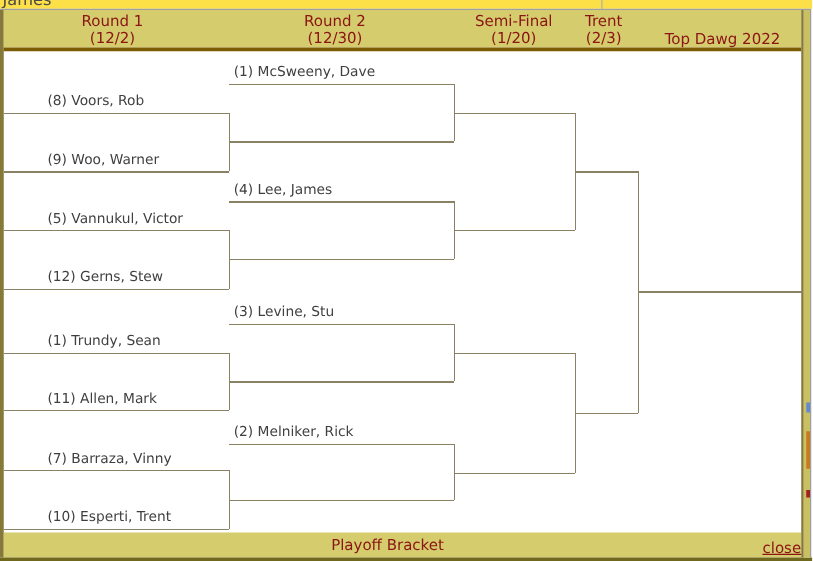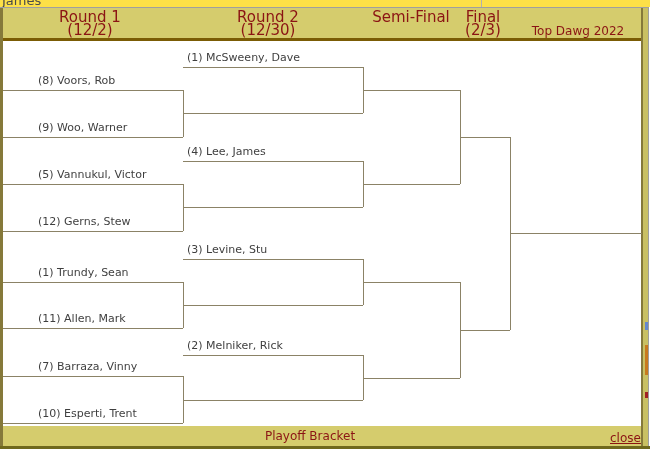--- a/index.html
+++ b/index.html
@@ -21,21 +21,21 @@
   .bottom-border{left:0;top:446px;width:650px;height:3px;background:#6f681d;}
   .right-dark{left:641px;top:8px;width:2px;height:438px;background:#85793a;}
   .right-khaki{left:643px;top:8px;width:5px;height:438px;background:#c9c063;}
   .right-gray{left:648px;top:8px;width:1px;height:438px;background:#9e9e9e;}
   .frag{width:3px;left:645px;}
   .frag-blue{top:322px;height:8px;background:#6688cc;}
   .frag-orange{top:345px;height:30px;background:#c87a1e;}
   .frag-red{top:392px;height:6px;background:#a22222;}
 
   
-  .hcol{top:11px;text-align:center;font-size:15px;line-height:13px;color:#8b1414;}
+  .hcol{top:11px;text-align:center;font-size:12px;line-height:13px;color:#8b1414;}
   .hcol-1{left:20px;width:140px;}
   .hcol-2{left:198px;width:140px;}
   .hcol-3{left:341px;width:140px;text-align:center;}
   .hcol-4{left:428px;width:110px;}
   .htitle{left:503px;top:24px;width:150px;text-align:center;font-size:12px;color:#8b1414;}
 
   
   svg.lines{left:0;top:0;pointer-events:none;}
   .plabel{font-size:11px;color:#3f3f3f;white-space:nowrap;}
   .r1{left:38px;}
@@ -71,23 +71,24 @@
   <div class="abs hcol hcol-1">
     <div>Round 1</div>
     <div>(12/2)</div>
   </div>
   <div class="abs hcol hcol-2">
     <div>Round 2</div>
     <div>(12/30)</div>
   </div>
   <div class="abs hcol hcol-3">
     <div>Semi-Final</div>
+    <div>(1/20)</div>
   </div>
   <div class="abs hcol hcol-4">
-    <div>Final</div>
+    <div>Trent</div>
     <div>(2/3)</div>
   </div>
   <div class="abs htitle">Top Dawg 2022</div>
 
   <svg class="abs lines" width="650" height="449" viewBox="0 0 650 449" stroke="#8b8266" stroke-width="1" shape-rendering="crispEdges">
 
     <line x1="3" y1="90.5" x2="183" y2="90.5"></line>
     <line x1="3" y1="137.5" x2="183" y2="137.5"></line>
     <line x1="3" y1="184.5" x2="183" y2="184.5"></line>
     <line x1="3" y1="231.5" x2="183" y2="231.5"></line>

